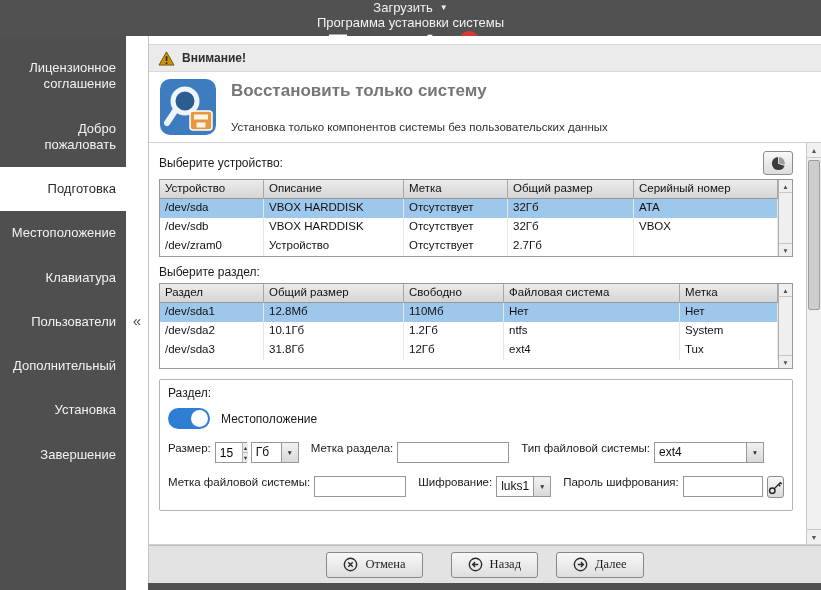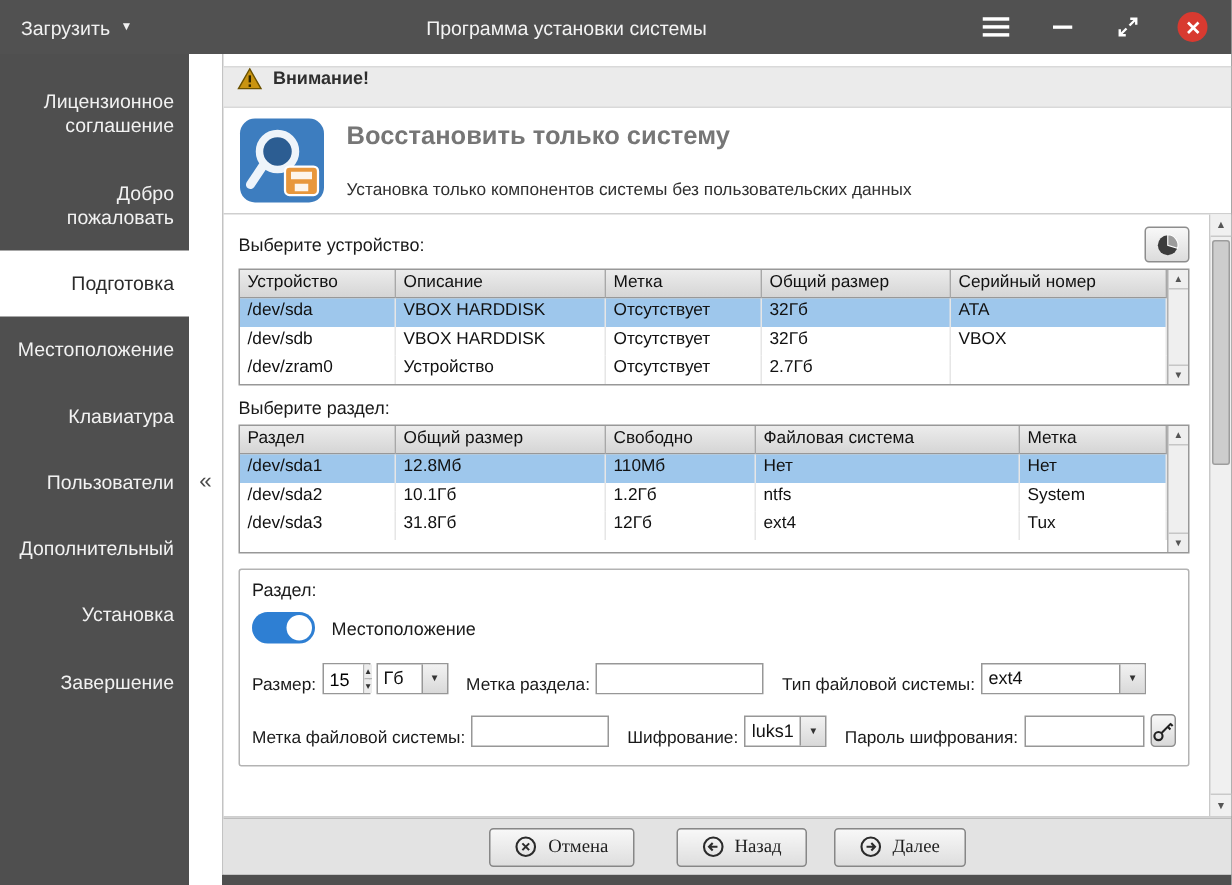--- a/index.html
+++ b/index.html
@@ -3,21 +3,21 @@
 <meta charset="utf-8">
 <style>
   * { box-sizing: border-box; margin: 0; padding: 0; }
   html,body { background:#9a9a9a; }
   body { font-family: "Liberation Sans", sans-serif; }
 
   .window { position:relative; width:821px; height:590px; background:#4f4f4f; overflow:hidden; }
 
   
   .titlebar { position:absolute; left:0; top:0; width:821px; height:36px; background:#515151;
-              display:flex; align-items:center; color:#f1f1f1; }
+              display:flex; align-items:center; color:#f1f1f1;flex-direction:column; }
   .load-btn { display:flex; align-items:center; gap:7px; padding:0 14px; height:100%;
               font-size:13px; cursor:pointer; }
   .load-caret { font-size:8px; line-height:1; }
   .win-title { flex:1; text-align:center; font-size:13px; color:#f3f3f3; }
   .win-controls { display:flex; align-items:center; gap:22px; padding-right:16px; }
   .ctl { width:22px; height:22px; display:flex; align-items:center; justify-content:center; cursor:pointer; }
   .close-circle { width:20px; height:20px; border-radius:50%; background:#d83a30;
                   display:flex; align-items:center; justify-content:center; }
 
   
@@ -28,21 +28,21 @@
 
   .collapse-strip { position:absolute; left:126px; top:36px; width:22px; bottom:0; background:#ffffff; }
   .collapse-btn { position:absolute; left:0; top:270px; width:22px; height:28px; display:flex;
                   align-items:center; justify-content:center; font-size:15px; color:#4a4a4a; cursor:pointer; }
 
   
   .main { position:absolute; left:148px; top:36px; right:0; bottom:7px; background:#ffffff;
           border-left:1px solid #c3c3c3; display:flex; flex-direction:column; }
 
   .warnbar { margin-top:8px; height:28px; background:#ebebeb; border-top:1px solid #d9d9d9;
-             border-bottom:1px solid #d9d9d9; display:flex; gap:7px; padding-left:9px; }
+             border-bottom:1px solid #d9d9d9; display:flex; align-items:center; gap:7px; padding-left:9px; }
   .warn-label { font-size:12px; font-weight:bold; color:#2e2e2e; }
 
   .headerbox { height:70px; display:flex; align-items:center; gap:14px; padding:0 10px; }
   .page-title { font-size:17px; color:#767676; font-weight:bold; }
   .page-subtitle { font-size:11.5px; color:#303030; margin-top:20px; }
 
   .scrollarea { position:relative; flex:1; border-top:1px solid #cfcfcf; border-bottom:1px solid #cfcfcf; }
   .scrollcontent { position:absolute; left:0; top:0; right:15px; bottom:0; padding:8px 6px 0 10px; overflow:hidden; }
 
   
@@ -80,21 +80,21 @@
   .gap8 { height:8px; }
 
   
   .groupbox { margin-top:10px; width:634px; border:1px solid #b3b3b3; border-radius:2px; padding:6px 8px 12px; background:#fff; }
   .group-label { font-size:12px; color:#1a1a1a; }
   .toggle-row { margin-top:8px; display:flex; align-items:center; gap:11px; }
   .toggle { width:42px; height:21px; border-radius:11px; background:#2e7fd3; position:relative; cursor:pointer; }
   .toggle::after { content:""; position:absolute; right:2px; top:2px; width:17px; height:17px; border-radius:50%; background:#fff; }
   .toggle-label { font-size:12px; color:#1a1a1a; }
 
-  .form-row { margin-top:13px; display:flex; align-items:flex-end; gap:4px; white-space:nowrap; overflow:hidden; }
+  .form-row { margin-top:13px; display:flex; align-items:flex-start; gap:4px; white-space:nowrap; overflow:hidden; }
   .flabel { font-size:11.5px; color:#1a1a1a; }
   .ml8 { margin-left:8px; }
   .tinput { height:21px; border:1px solid #979797; background:#fff; font-size:12px;
             font-family:"Liberation Sans",sans-serif; padding:0 4px; }
 
   .spinbox { display:flex; width:32px; height:21px; border:1px solid #979797; background:#fff; }
   .spin-val { flex:1; border:none; outline:none; width:26px; font-size:12px; padding-left:4px;
               font-family:"Liberation Sans",sans-serif; }
   .spin-btns { width:15px; display:flex; flex-direction:column; border-left:1px solid #b5b5b5; }
   .spin-b { flex:1; background:#ececec; font-size:5.5px; color:#333; display:flex; align-items:center;

